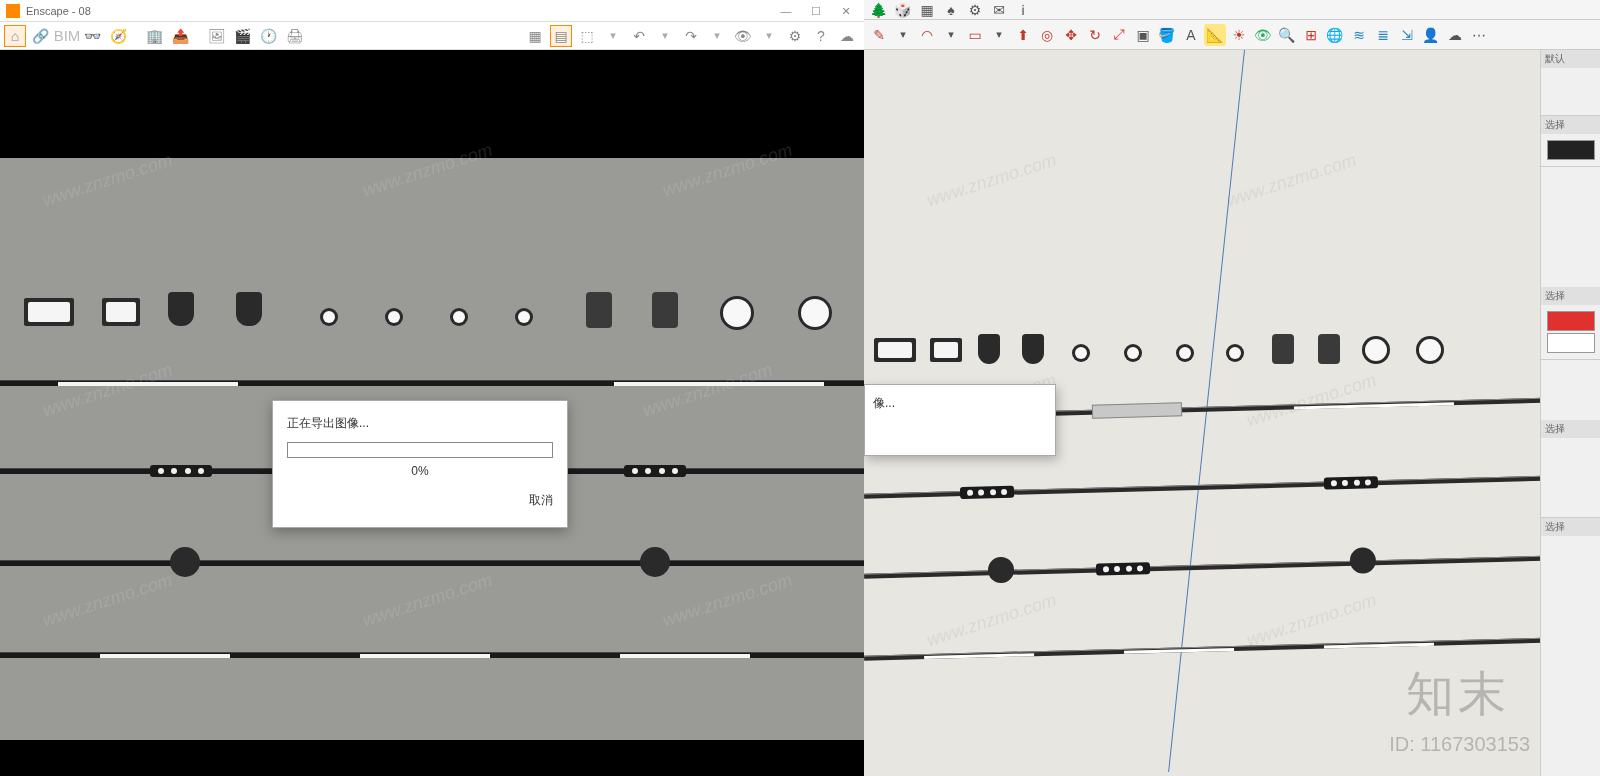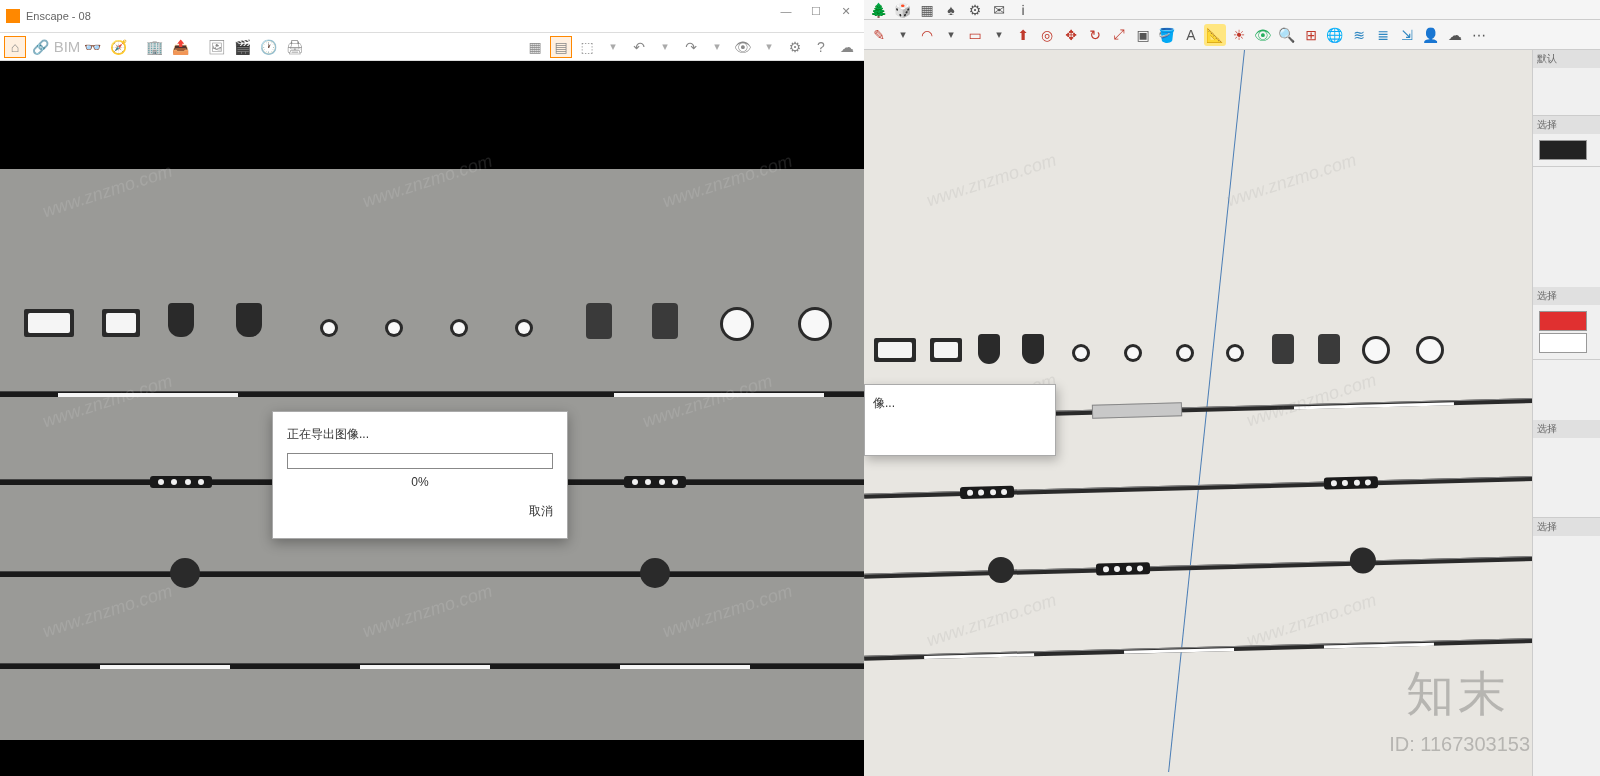--- a/index.html
+++ b/index.html
@@ -1,20 +1,20 @@
 <!DOCTYPE html>
 <html><head>
   <meta charset="utf-8">
   <style>
     * { margin: 0; padding: 0; box-sizing: border-box; }
     body { font-family: "Microsoft YaHei", Arial, sans-serif; font-size: 12px; overflow: hidden; width: 1600px; height: 776px; position: relative; background: #f0f0f0; }
 
     
     .left-panel { position: absolute; left: 0; top: 0; width: 864px; height: 776px; display: flex; flex-direction: column; }
-    .title-bar-left { height: 33px; background: #fff; border-bottom: 1px solid #ddd; display: flex; align-items: center; padding: 0 6px; font-size: 11px; color: #666; }
+    .title-bar-left { height: 22px; background: #fff; border-bottom: 1px solid #ddd; display: flex; align-items: center; padding: 0 6px; font-size: 11px; color: #666; }
     .title-bar-left .icon { width: 14px; height: 14px; background: #ff8800; margin-right: 6px; }
     .window-controls { position: absolute; right: 4px; top: 2px; display: flex; gap: 2px; }
     .wc-btn { width: 28px; height: 18px; display: flex; align-items: center; justify-content: center; color: #888; font-size: 11px; cursor: pointer; }
     .toolbar-left { height: 28px; background: #fff; border-bottom: 1px solid #ddd; display: flex; align-items: center; padding: 0 4px; gap: 4px; position: relative; }
     .toolbar-left-right { position: absolute; right: 6px; top: 0; height: 100%; display: flex; align-items: center; gap: 4px; }
     .tb-icon { width: 22px; height: 22px; display: inline-flex; align-items: center; justify-content: center; font-size: 14px; color: #888; cursor: pointer; border: 1px solid transparent; }
     .tb-icon.active { background: #fff0e0; border: 1px solid #ff8800; }
     .tb-sep { width: 6px; }
 
     .viewport-left { flex: 1; background: #000; position: relative; overflow: hidden; }
@@ -49,21 +49,21 @@
     .toolbar-su { height: 30px; background: #f5f5f5; border-bottom: 1px solid #ccc; display: flex; align-items: center; padding: 0 4px; gap: 2px; flex-wrap: nowrap; overflow: hidden; }
     .su-icon { width: 22px; height: 22px; display: inline-flex; align-items: center; justify-content: center; font-size: 14px; cursor: pointer; color: #555; }
 
     .viewport-right { flex: 1; background: #e8e6e1; position: relative; overflow: hidden; }
     .axis-line { position: absolute; background: #4a7db5; width: 1px; }
     .axis-blue { left: 380px; top: 0; height: 100%; transform: rotate(6deg); transform-origin: top; }
 
     .su-track { position: absolute; left: 0; right: 0; height: 5px; background: #2a2a2a; border-top: 1px solid #888; transform: rotate(-1.5deg); }
     .su-segment { position: absolute; height: 3px; top: 1px; background: #fff; }
 
-    .side-tray { position: absolute; right: 0; top: 50px; width: 68px; bottom: 0; background: #f0f0f0; border-left: 1px solid #ccc; }
+    .side-tray { position: absolute; right: 0; top: 50px; width: 60px; bottom: 0; background: #f0f0f0; border-left: 1px solid #ccc; }
     .tray-section { border-bottom: 1px solid #ccc; padding: 4px; }
     .tray-label { font-size: 10px; color: #666; padding: 2px 4px; background: #e0e0e0; }
     .color-sw { width: 48px; height: 20px; margin: 2px; border: 1px solid #999; }
     .color-black { background: #222; }
     .color-red { background: #e03030; }
     .color-white { background: #fff; }
 
     
     .watermark { position: absolute; color: rgba(255,255,255,0.12); font-size: 18px; font-style: italic; transform: rotate(-18deg); pointer-events: none; user-select: none; }
     .watermark.dark { color: rgba(100,100,100,0.1); }

